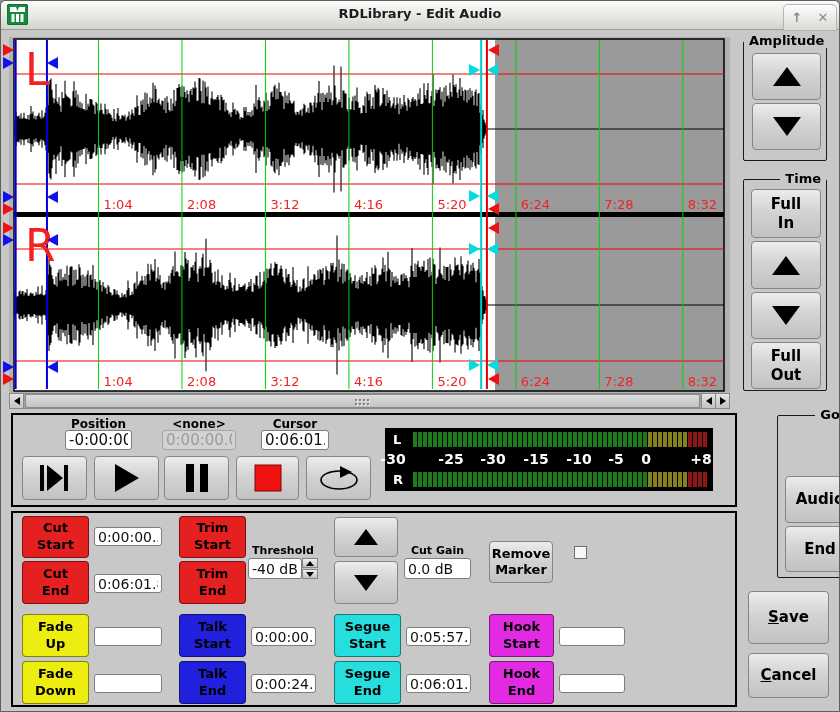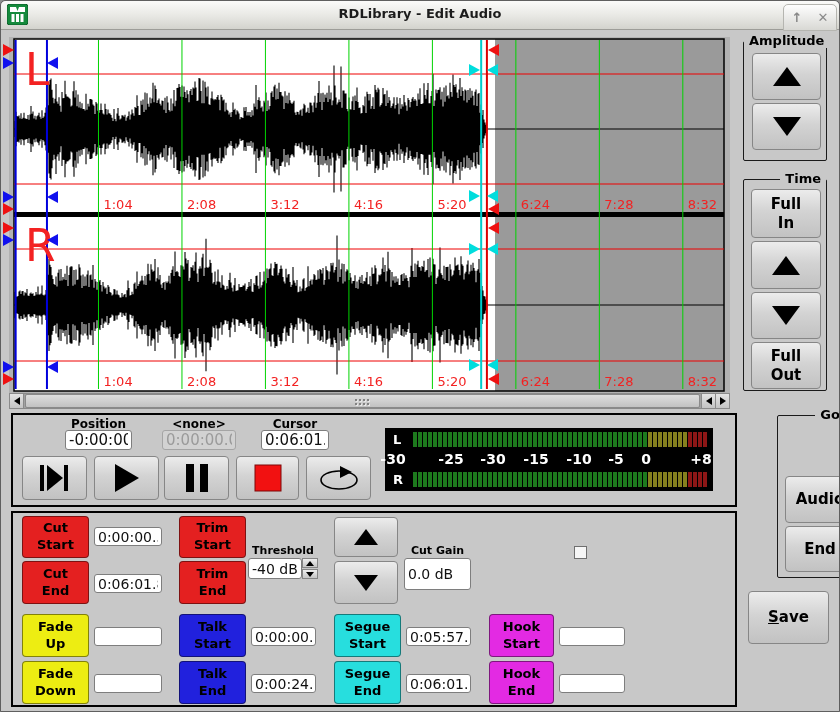--- a/index.html
+++ b/index.html
@@ -375,22 +375,24 @@
           <span class="sp-up"></span>
         </div>
       <div class="spbtn" style="margin-top:1px;">
           <span class="sp-dn"></span>
         </div>
     </div>
 
     <button class="btn" style="left:321px;top:4px;width:64px;height:40px;"><span class="tri-up sm"></span></button>
     <button class="btn" style="left:321px;top:48px;width:64px;height:43px;"><span class="tri-down sm"></span></button>
     <div class="lab" style="left:391px;top:31px;width:67px;">Cut Gain</div>
-    <input class="field" style="left: 391px; top: 45px; width: 67px; height: 32px;" value="0.0 dB">
-
+    <input class="field" style="left: 391px; top: 45px; width: 67px; height: 21px;" value="0.0 dB">
+
+    <button class="btn" style="left:476px;top:28px;width:64px;height:42px;font-size:13px;">Remove
+Marker</button>
     <span class="cb" style="left:561px;top:33px;"></span>
 
     <button class="cbtn" style="left:9px;top:101px;width:67px;height:43px;background:#eded12;">Fade
 Up</button>
     <input class="field" style="left: 81px; top: 114px; width: 68px; height: 19px;" value="">
     <button class="cbtn" style="left:9px;top:148px;width:67px;height:43px;background:#eded12;">Fade
 Down</button>
     <input class="field" style="left: 81px; top: 161px; width: 68px; height: 19px;" value="">
 
     <button class="cbtn" style="left:166px;top:101px;width:67px;height:43px;background:#2121dd;">Talk
@@ -433,14 +435,17 @@
 
   <div class="group" style="left:776px;top:414px;width:84px;height:163px;">
     <div class="glabel"><span>Goto</span></div>
     <button class="btn" style="left:7px;top:60px;width:70px;height:47px;">Audio</button>
     <button class="btn" style="left:7px;top:110px;width:70px;height:46px;">End</button>
   </div>
 
   <button class="btn" style="left:747px;top:590px;width:81px;height:53px;">
     <span><span class="ul">S</span><span>ave</span></span>
   </button>
+  <button class="btn" style="left:747px;top:652px;width:81px;height:45px;">
+    <span><span class="ul">C</span><span>ancel</span></span>
+  </button>
 
 </div>
 
 </body></html>

